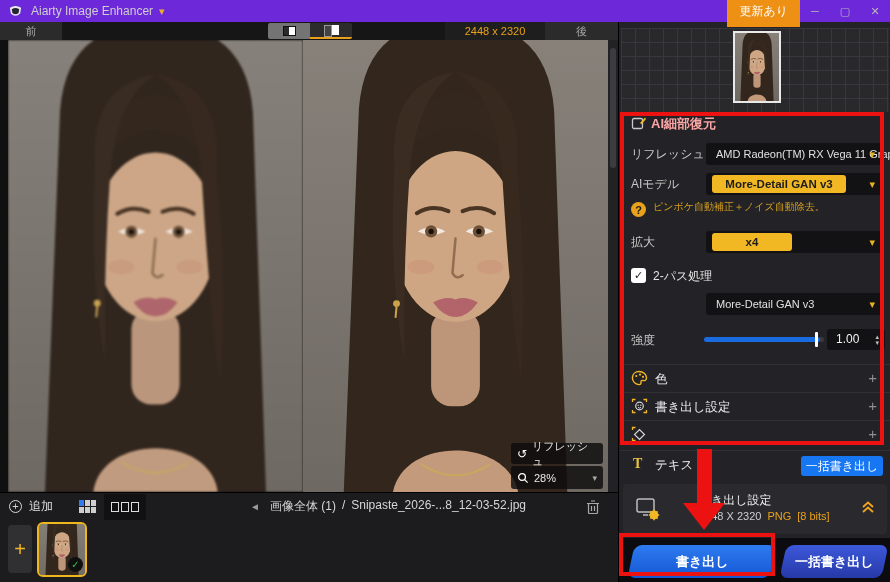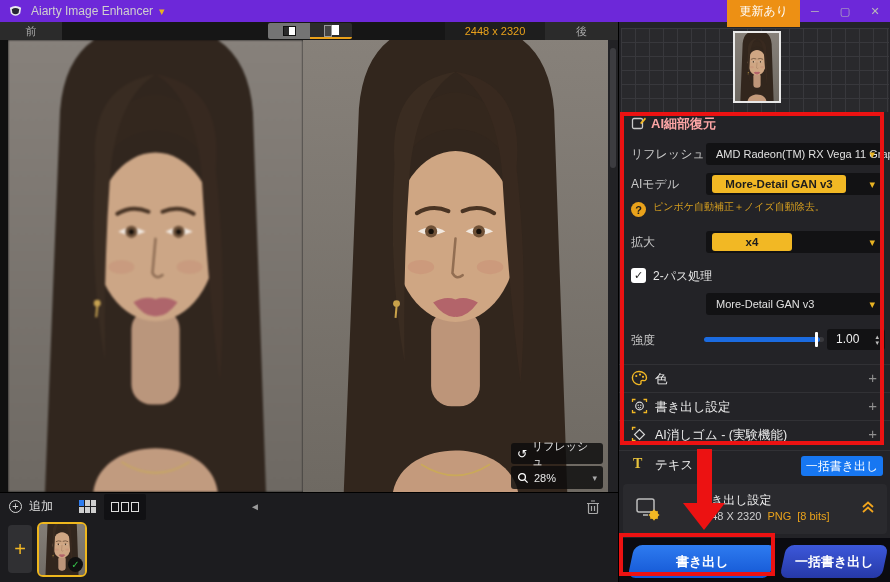--- a/index.html
+++ b/index.html
@@ -241,20 +241,25 @@
           <i></i>
           <i></i>
           <i></i>
       </div>
       <div class="film-tab">
           <i></i>
           <i></i>
           <i></i>
         </div>
       <span class="bc-arrow">◄</span>
+      <div class="breadcrumb">
+        <span>画像全体 (1)</span>
+        <span>/</span>
+        <span>Snipaste_2026-...8_12-03-52.jpg</span>
+      </div>
       <svg class="trash" width="14" height="16" viewBox="0 0 14 16">
         <rect x="2.5" y="4.5" width="9" height="10" rx="1" fill="none" stroke="#a9a9a9" stroke-width="1.2"></rect>
         <path d="M1,4.5 L13,4.5 M5,2 L9,2 M5.5,7 L5.5,12 M8.5,7 L8.5,12" stroke="#a9a9a9" stroke-width="1.2" fill="none"></path>
       </svg>
     </div>
     <div class="plus-tile">+</div>
     <div class="fs-thumb">
       <svg viewBox="0 0 300 450" preserveAspectRatio="xMidYMid slice">
           <use href="#portrait-art"></use>
         </svg>
@@ -358,21 +363,20 @@
       </svg>
       <span class="tool-label">書き出し設定</span>
       <span class="tool-plus">+</span>
     </div>
 
     <div class="p-row tool-row row-eraser">
       <svg class="tool-ico" width="17" height="16" viewBox="0 0 17 16">
         <path d="M1.5,4 L1.5,1.5 L4.5,1.5 M4.5,14.5 L1.5,14.5 L1.5,12" stroke="#f2b824" stroke-width="1.3" fill="none"></path>
         <rect x="5" y="5" width="7" height="7" transform="rotate(45 8.5 8.5)" fill="none" stroke="#d8d8d8" stroke-width="1.2"></rect>
       </svg>
-      <span class="tool-label">AI消しゴム - (実験機能)</span>
       <span class="tool-plus">+</span>
     </div>
 
     <div class="p-row row-text">
       <span class="t-ico">T</span>
       <span class="tool-label">テキスト</span>
       <div class="text-add-btn">一括書き出し</div>
     </div>
 
     <div class="export-box">

